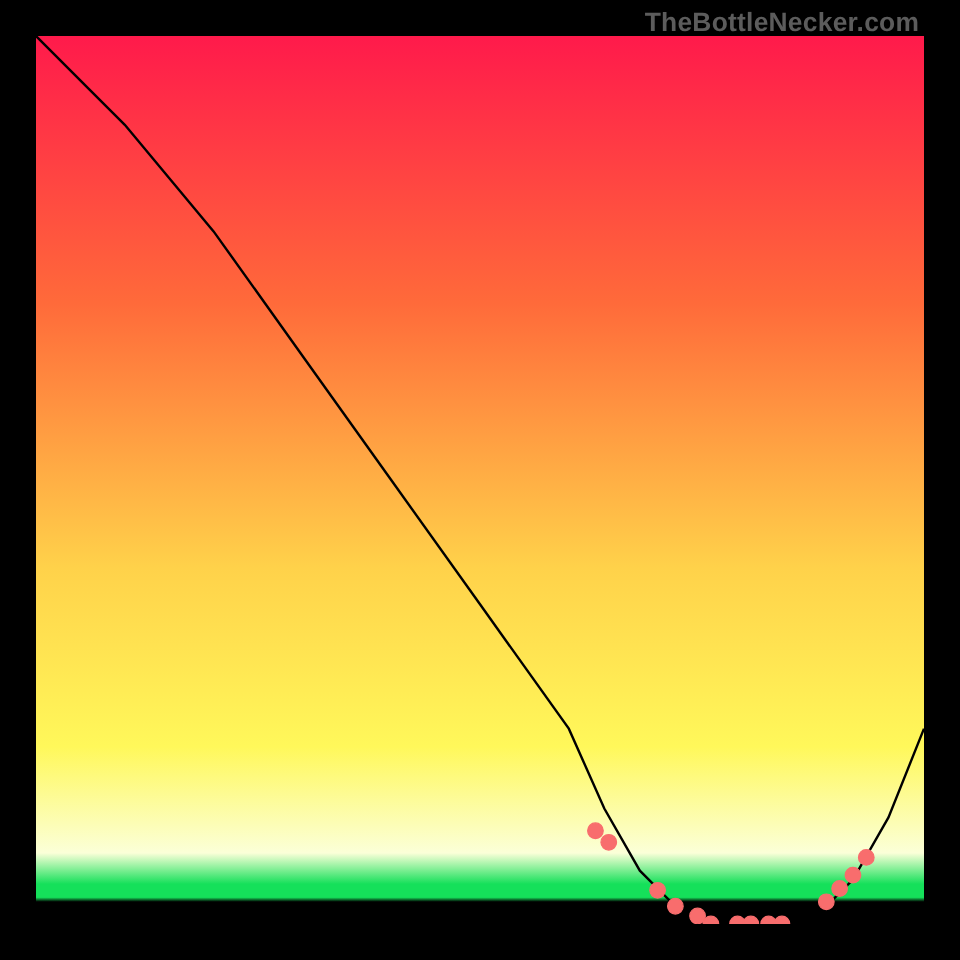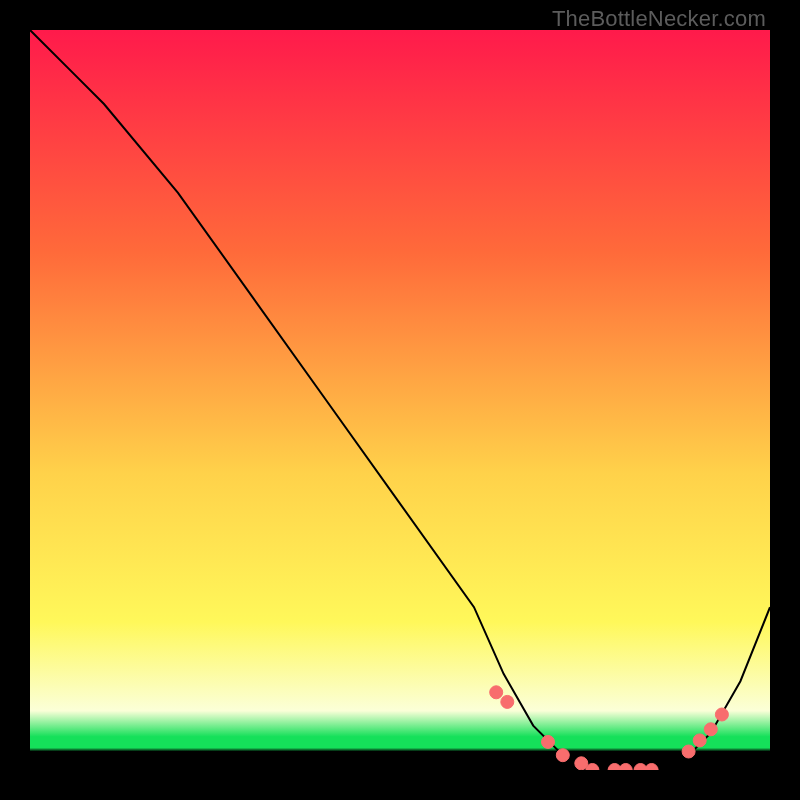--- a/index.html
+++ b/index.html
@@ -25,21 +25,21 @@
     top: 0;
     width: 740px;
     height: 740px;
   }
   .watermark {
     position: absolute;
     top: 6px;
     right: 34px;
     color: #5c5c5c;
     font-size: 22px;
-    font-weight: 400;
+    font-weight: 700;
     letter-spacing: 0.2px;
     user-select: none;
   }
 </style>
 </head>
 <body>
 
 <div class="frame">
   <svg class="plot" viewBox="0 0 740 740">
     <defs>

